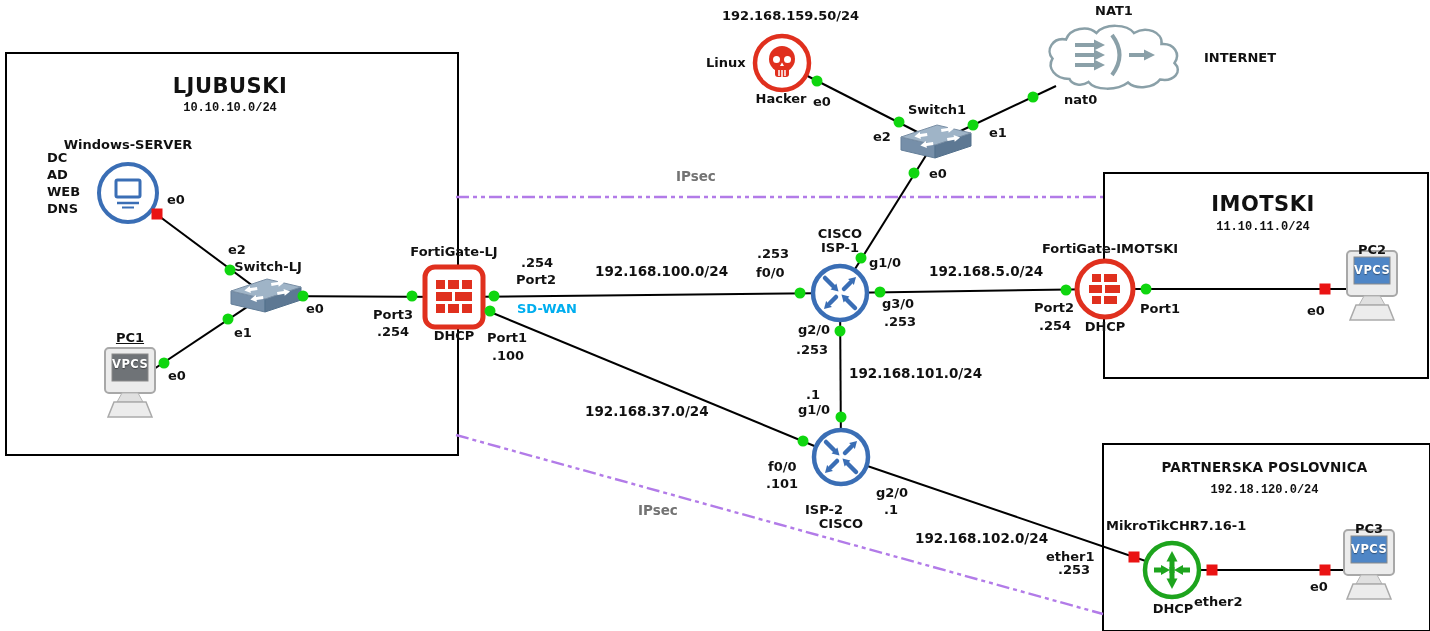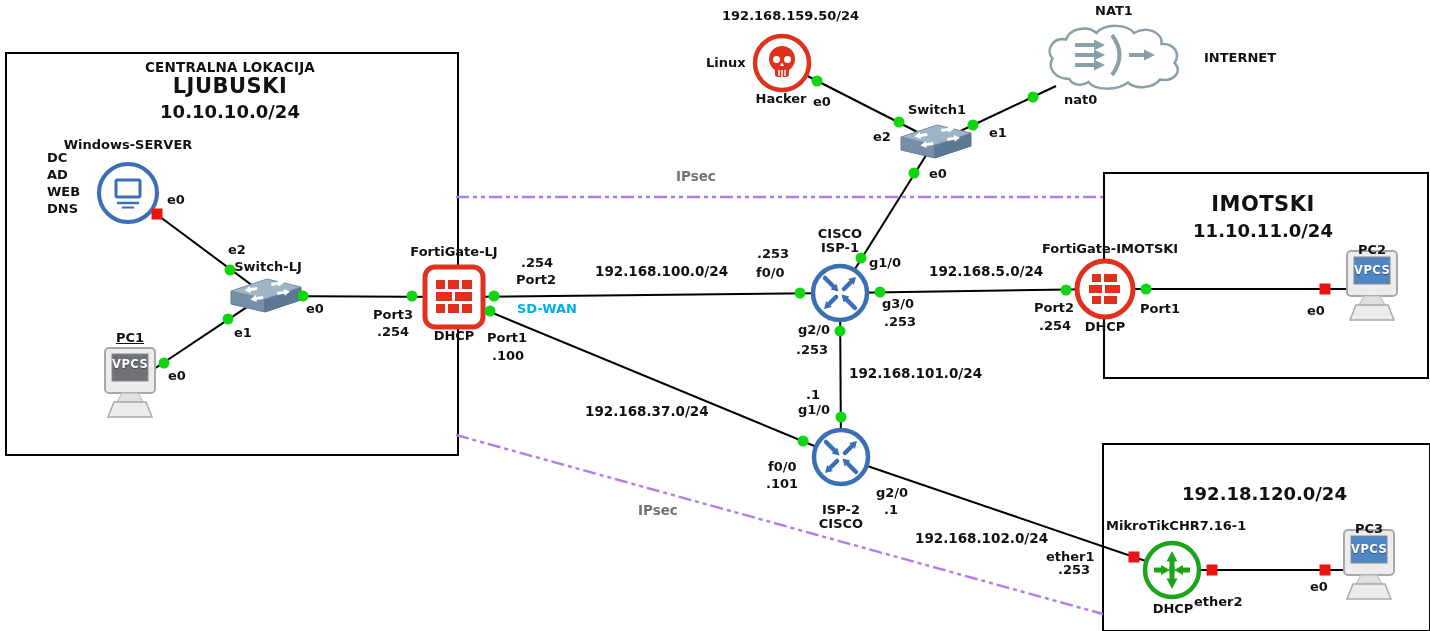--- a/index.html
+++ b/index.html
@@ -5,21 +5,21 @@
   html,body{margin:0;padding:0;background:#fff;}
   #canvas{position:relative;width:1430px;height:631px;background:#ffffff;overflow:hidden;
           font-family:"DejaVu Sans","Liberation Sans",sans-serif;}
   .box{position:absolute;border:2px solid #000;z-index:1;}
   #net-svg{position:absolute;left:0;top:0;z-index:2;}
   .lbl{position:absolute;z-index:3;font-weight:bold;font-size:13px;color:#111;
        white-space:nowrap;line-height:1.15;}
   .ctr{text-align:center;}
   .t1{font-size:13.5px;letter-spacing:.2px;}
   .t2{font-size:21px;letter-spacing:.5px;}
-  .t3{font-size:18px;}
+  .t3{font-size:12px;font-family:Liberation Mono, monospace;}
   .net{font-size:13.5px;}
   .ipsec{color:#737373;font-size:13.5px;}
   .sdwan{color:#00aeef;}
   .vpcs{position:absolute;z-index:3;font-weight:bold;font-size:11.5px;color:#fff;
         text-align:center;letter-spacing:.5px;text-shadow:0 1px 1px rgba(0,0,0,.4);}
   .roles div{font-weight:bold;font-size:13px;line-height:17px;}
   svg line.link{stroke:#000;stroke-width:2;}
   svg .ipsec-line{stroke:#b27be8;stroke-width:2.4;fill:none;
         stroke-dasharray:13 4 4 4 4 4;}
 </style>
@@ -203,27 +203,27 @@
 
     <g fill="#ea1313">
       <rect x="151.5" y="208.5" width="11" height="11"></rect>
       <rect x="1319.5" y="283.5" width="11" height="11"></rect>
       <rect x="1128.5" y="551.5" width="11" height="11"></rect>
       <rect x="1206.5" y="564.5" width="11" height="11"></rect>
       <rect x="1319.5" y="564.5" width="11" height="11"></rect>
     </g>
   </svg>
 
-  <div class="lbl ctr t1" style="left:80px;top:60px;width:300px;">CENTRALNA LOKACIJA</div>
   <div class="lbl ctr t2" style="left:80px;top:74px;width:300px;">LJUBUSKI</div>
   <div class="lbl ctr t3" style="left:80px;top:102px;width:300px;">10.10.10.0/24</div>
 
   <div class="lbl ctr t2" style="left:1113px;top:192px;width:300px;">IMOTSKI</div>
   <div class="lbl ctr t3" style="left:1113px;top:221px;width:300px;">11.10.11.0/24</div>
 
+  <div class="lbl ctr t1" style="left:1112px;top:460px;width:305px;">PARTNERSKA POSLOVNICA</div>
   <div class="lbl ctr t3" style="left:1112px;top:484px;width:305px;">192.18.120.0/24</div>
 
   <div class="lbl ctr" style="left:63px;top:138px;width:130px;">Windows-SERVER</div>
   <div class="lbl roles" style="left:47px;top:149px;">
     <div>DC</div>
     <div>AD</div>
     <div>WEB</div>
     <div>DNS</div>
   </div>
   <div class="lbl" style="left:167px;top:193px;">e0</div>
@@ -274,21 +274,21 @@
   <div class="lbl" style="left:869px;top:256px;">g1/0</div>
   <div class="lbl" style="left:882px;top:297px;">g3/0</div>
   <div class="lbl" style="left:884px;top:315px;">.253</div>
   <div class="lbl" style="left:798px;top:323px;">g2/0</div>
   <div class="lbl" style="left:796px;top:343px;">.253</div>
 
   <div class="lbl" style="left:806px;top:388px;">.1</div>
   <div class="lbl" style="left:798px;top:403px;">g1/0</div>
   <div class="lbl" style="left:768px;top:460px;">f0/0</div>
   <div class="lbl" style="left:766px;top:477px;">.101</div>
-  <div class="lbl ctr" style="left:810px;top:503px;width:62px;">ISP-2</div>
+  <div class="lbl ctr" style="left:793px;top:503px;width:62px;">ISP-2</div>
   <div class="lbl ctr" style="left:810px;top:517px;width:62px;">CISCO</div>
   <div class="lbl" style="left:876px;top:486px;">g2/0</div>
   <div class="lbl" style="left:884px;top:503px;">.1</div>
 
   <div class="lbl ctr" style="left:1042px;top:242px;width:130px;">FortiGate-IMOTSKI</div>
   <div class="lbl" style="left:1034px;top:301px;">Port2</div>
   <div class="lbl" style="left:1039px;top:319px;">.254</div>
   <div class="lbl" style="left:1140px;top:302px;">Port1</div>
   <div class="lbl ctr" style="left:1077px;top:320px;width:56px;">DHCP</div>
 

